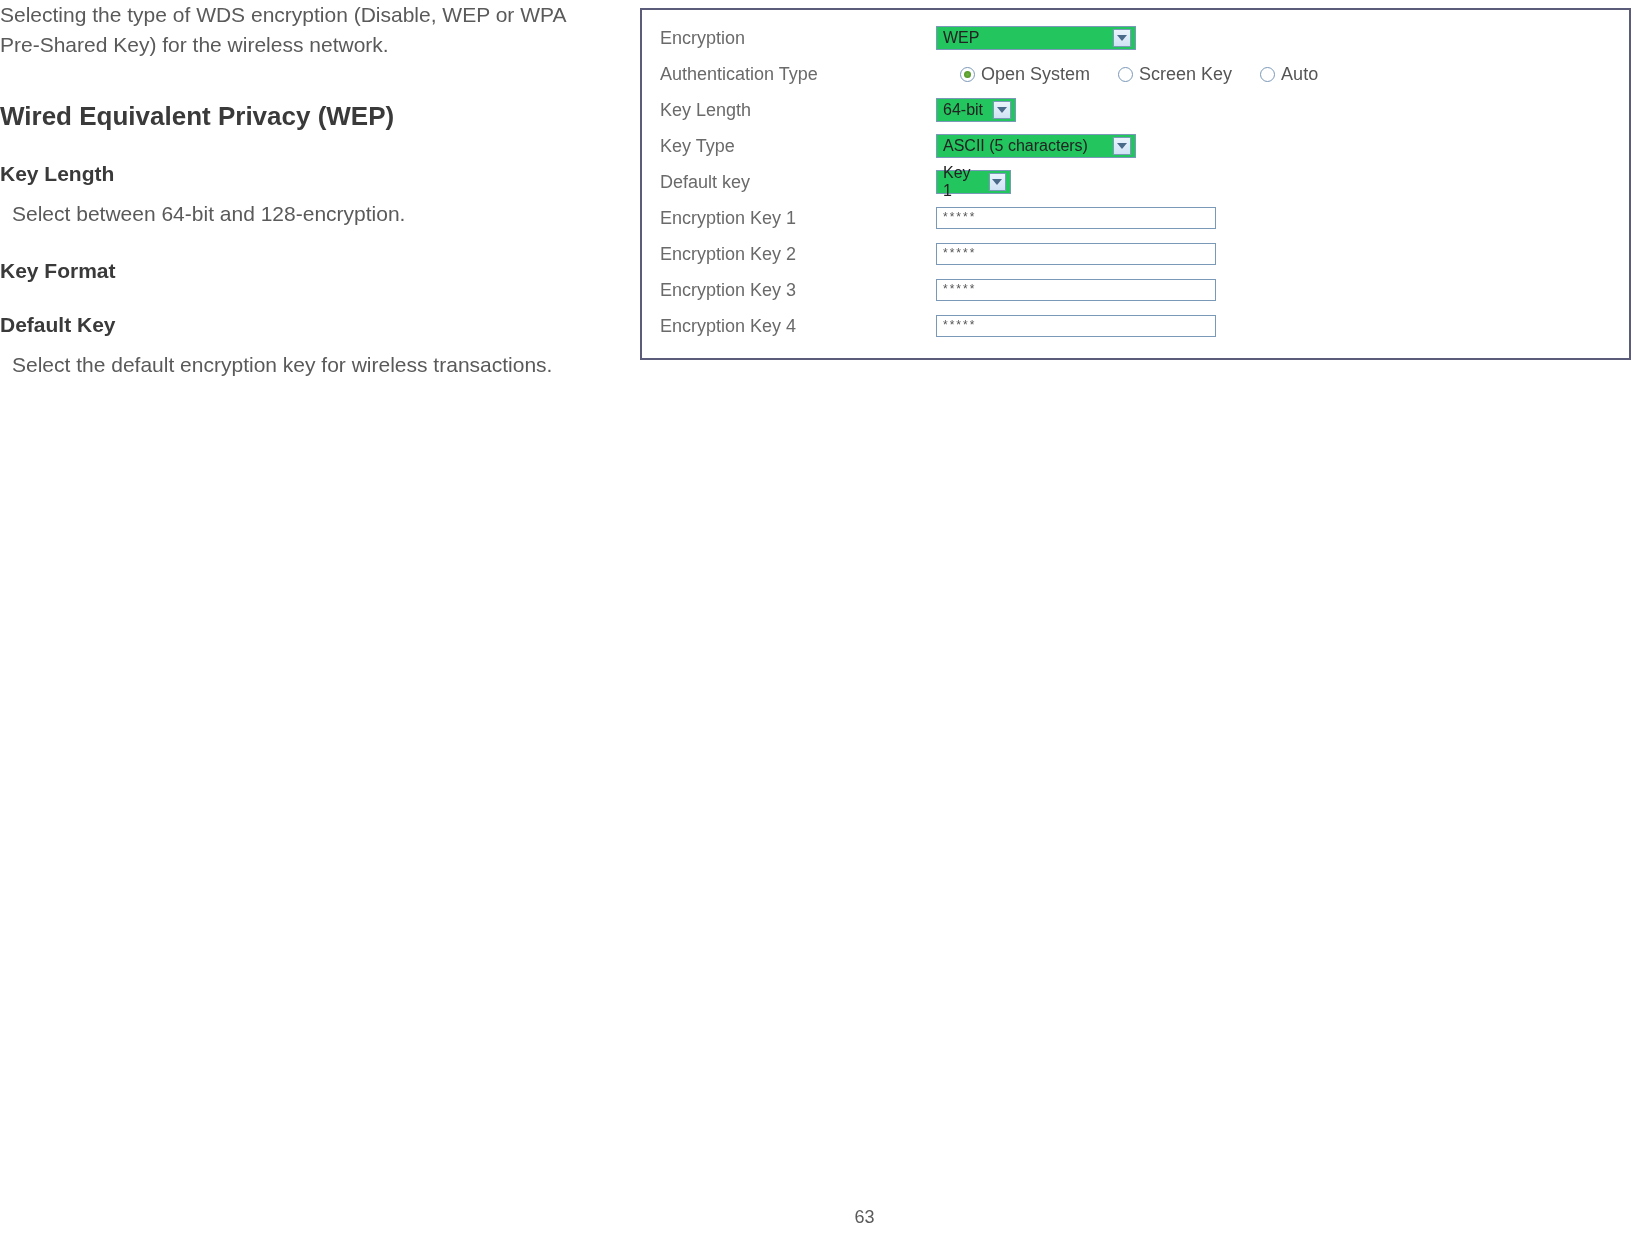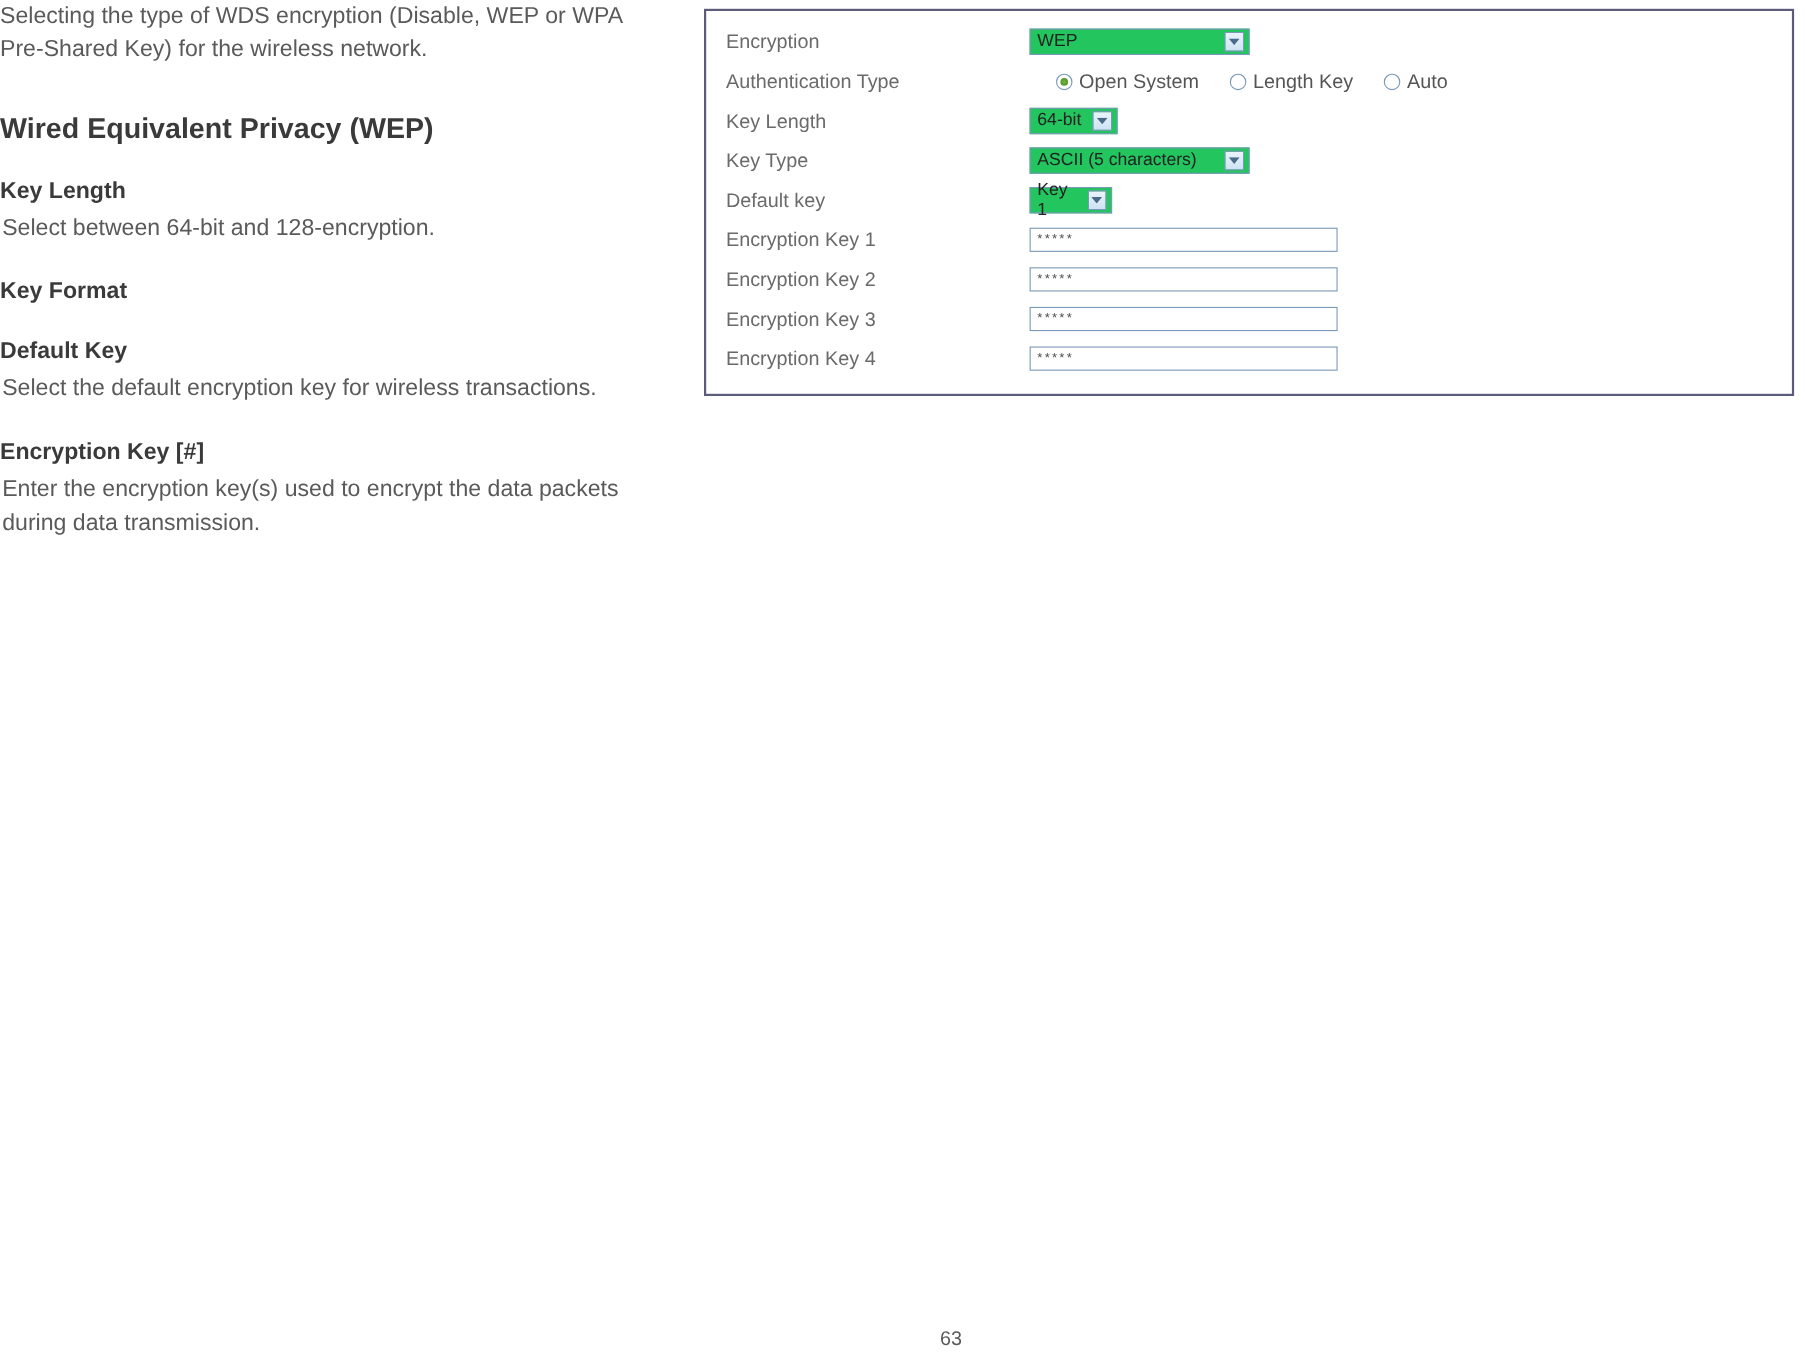--- a/index.html
+++ b/index.html
@@ -51,21 +51,21 @@
   .sub-title {
     font-size: 21px;
     font-weight: 700;
     color: #3a3a3a;
     margin: 0 0 6px 0;
   }
   .sub-desc {
     font-size: 21px;
     line-height: 1.5;
     color: #5a5a5a;
-    margin: 2px;
+    margin: 12px;
   }
 
   
   .panel {
     border: 2px solid #5b5b7a;
     background: #fff;
     padding: 10px 14px 14px 14px;
   }
   .row {
     display: flex;
@@ -164,24 +164,20 @@
 
     <div class="sub">
       <p class="sub-title">Key Format</p>
     </div>
 
     <div class="sub">
       <p class="sub-title">Default Key</p>
       <p class="sub-desc">Select the default encryption key for wireless transactions.</p>
     </div>
 
-    <div class="sub">
-      <p class="sub-title">Encryption Key [#]</p>
-      <p class="sub-desc">Enter the encryption key(s) used to encrypt the data packets during data transmission.</p>
-    </div>
   </div>
 
   <div class="right-col">
     <div class="panel">
 
       <div class="row">
         <div class="row-label">Encryption</div>
         <div class="row-ctrl">
           <div class="select w-enc">
             <span>WEP</span>
@@ -196,21 +192,21 @@
 
       <div class="row">
         <div class="row-label">Authentication Type</div>
         <div class="row-ctrl radio-set">
           <label class="radio-opt">
             <span class="radio sel"></span>
             <span>Open System</span>
           </label>
           <label class="radio-opt">
             <span class="radio"></span>
-            <span>Length Key</span>
+            <span>Screen Key</span>
           </label>
           <label class="radio-opt">
             <span class="radio"></span>
             <span>Auto</span>
           </label>
         </div>
       </div>
 
       <div class="row">
         <div class="row-label">Key Length</div>

